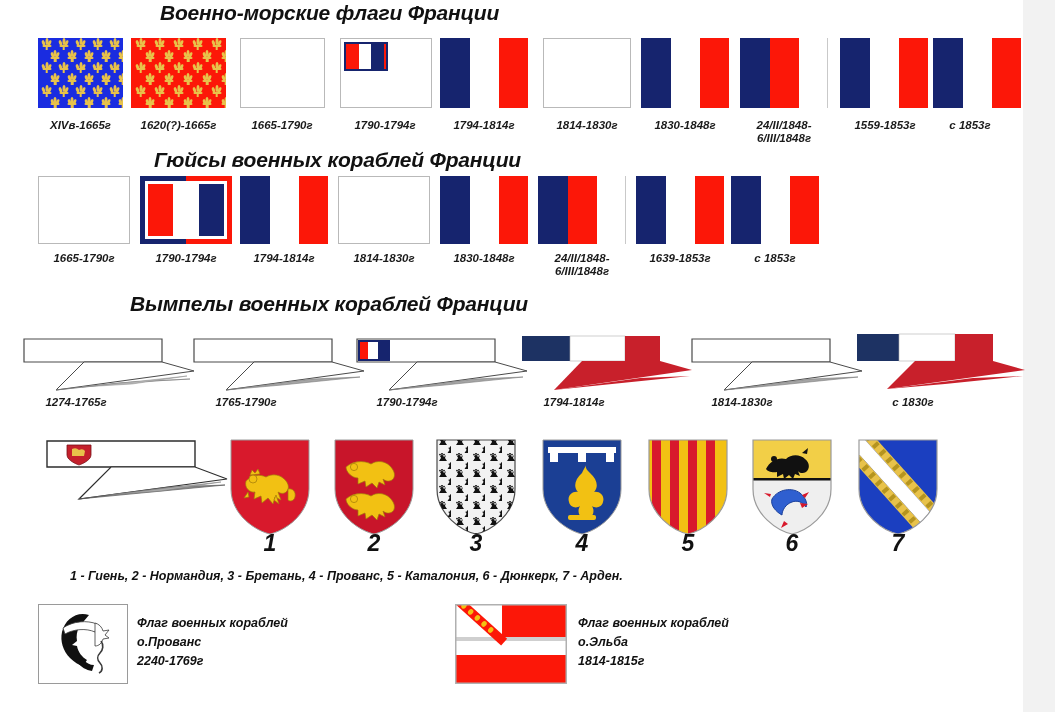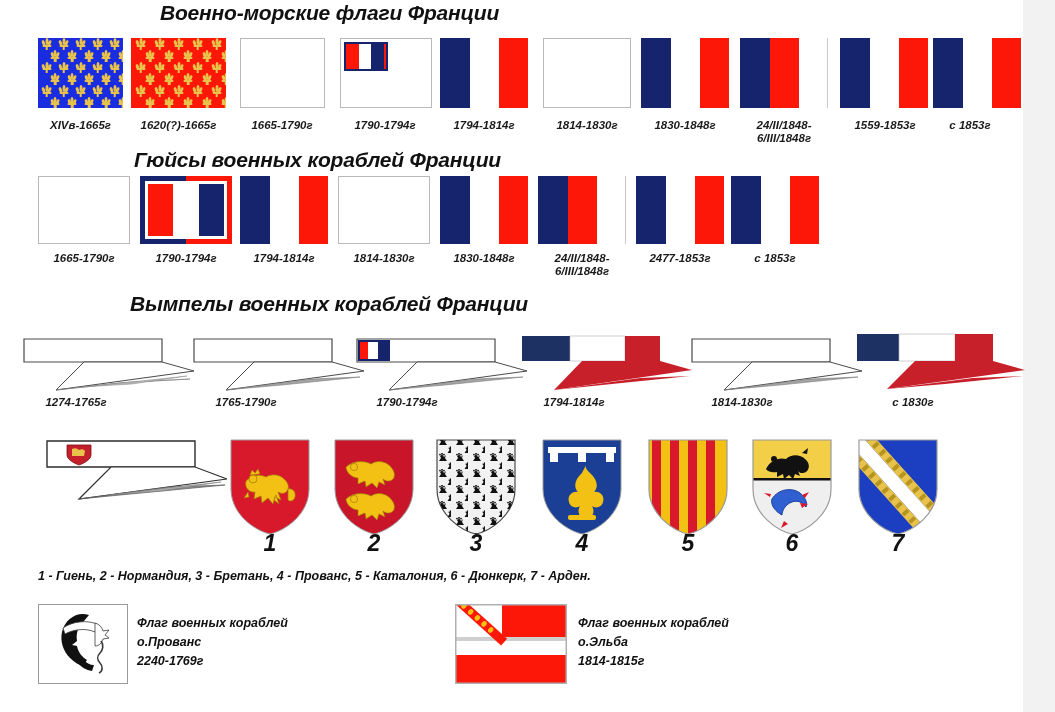--- a/index.html
+++ b/index.html
@@ -63,20 +63,21 @@
   .shield svg{display:block;}
   .shield-num{
     position:absolute;
     font-size:23px;font-weight:bold;font-style:italic;color:#111;
     text-align:center;
   }
   .caption-line{
     position:absolute;
     font-size:12.5px;font-weight:bold;font-style:italic;color:#111;
     white-space:nowrap;
+    margin-left:32px;
   }
   .bottom-text{
     position:absolute;
     font-size:12.5px;font-weight:bold;font-style:italic;color:#111;
     line-height:19px;white-space:nowrap;
   }
   .boxflag{position:absolute;border:1px solid #9a9a9a;background:#fff;box-sizing:border-box;}
 </style>
 </head>
 <body>
@@ -557,21 +558,21 @@
   </div>
   <div class="label" style="left:831px;top:119px;width:108px;">1559-1853г</div>
 
   <div class="flag" style="left:933px;top:38px;width:88px;height:70px;">
     <div class="stripe" style="left:0;width:30px;background:#16246e;"></div>
     <div class="stripe" style="left:30px;width:29px;background:#ffffff;"></div>
     <div class="stripe" style="left:59px;width:29px;background:#fc1708;"></div>
   </div>
   <div class="label" style="left:930px;top:119px;width:80px;">с 1853г</div>
 
-  <div class="heading" style="left:134px;top:148px;">Гюйсы военных кораблей Франции</div>
+  <div class="heading" style="left:154px;top:148px;">Гюйсы военных кораблей Франции</div>
 
   <div class="flag fr-white" style="left:38px;top:176px;width:92px;height:68px;"></div>
   <div class="label" style="left:30px;top:252px;width:108px;">1665-1790г</div>
 
   <div class="flag" style="left:140px;top:176px;width:92px;height:68px;background:#16246e;">
     <div style="position:absolute;left:50%;top:0;right:0;bottom:0;background:#fc1708;"></div>
     <div style="position:absolute;left:5px;top:5px;right:5px;bottom:5px;background:#ffffff;">
       <div style="position:absolute;left:3px;top:3px;right:3px;bottom:3px;">
         <div class="stripe" style="left:0;width:33%;background:#fc1708;"></div>
         <div class="stripe" style="left:33%;width:34%;background:#ffffff;"></div>
@@ -604,21 +605,21 @@
     <div class="stripe" style="left:59px;width:29px;background:#ffffff;border-right:1px solid #c9c9c9;box-sizing:border-box;"></div>
   </div>
   <div class="label" style="left:528px;top:252px;width:108px;white-space:pre-line;">24/II/1848-
 6/III/1848г</div>
 
   <div class="flag" style="left:636px;top:176px;width:88px;height:68px;">
     <div class="stripe" style="left:0;width:30px;background:#16246e;"></div>
     <div class="stripe" style="left:30px;width:29px;background:#ffffff;"></div>
     <div class="stripe" style="left:59px;width:29px;background:#fc1708;"></div>
   </div>
-  <div class="label" style="left:626px;top:252px;width:108px;">2477-1853г</div>
+  <div class="label" style="left:626px;top:252px;width:108px;">1639-1853г</div>
 
   <div class="flag" style="left:731px;top:176px;width:88px;height:68px;">
     <div class="stripe" style="left:0;width:30px;background:#16246e;"></div>
     <div class="stripe" style="left:30px;width:29px;background:#ffffff;"></div>
     <div class="stripe" style="left:59px;width:29px;background:#fc1708;"></div>
   </div>
   <div class="label" style="left:735px;top:252px;width:80px;">с 1853г</div>
 
   <div class="heading" style="left:130px;top:292px;">Вымпелы военных кораблей Франции</div>
 

